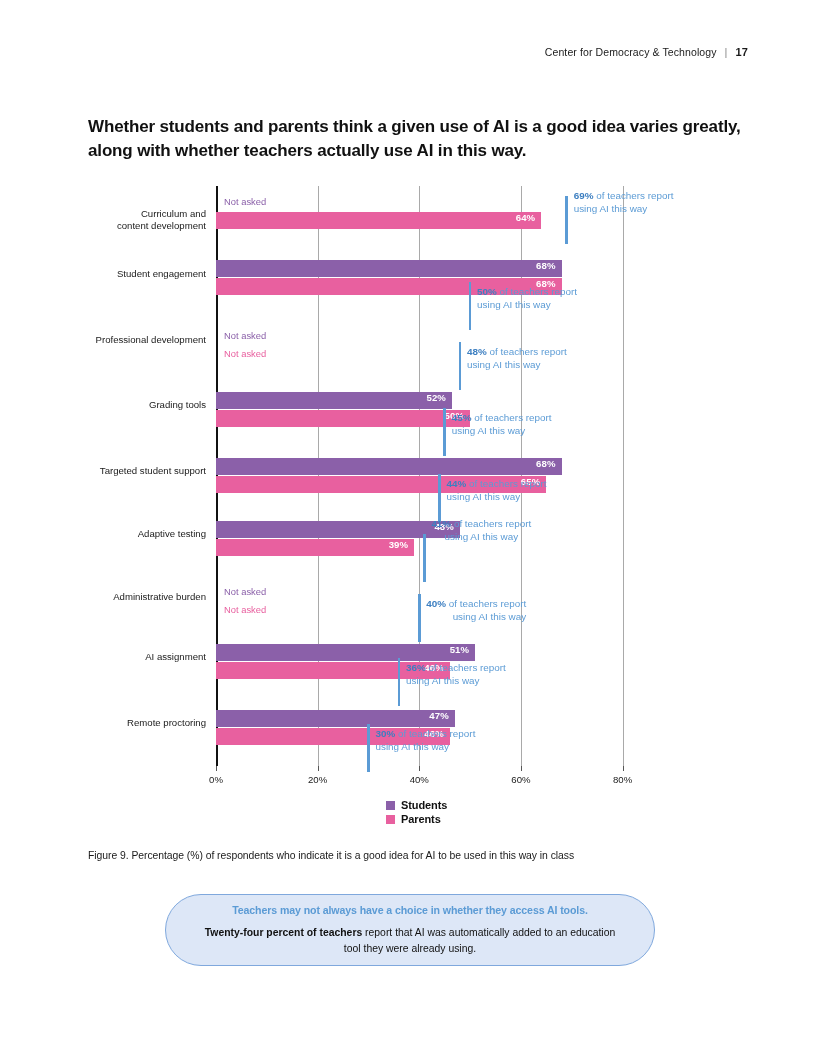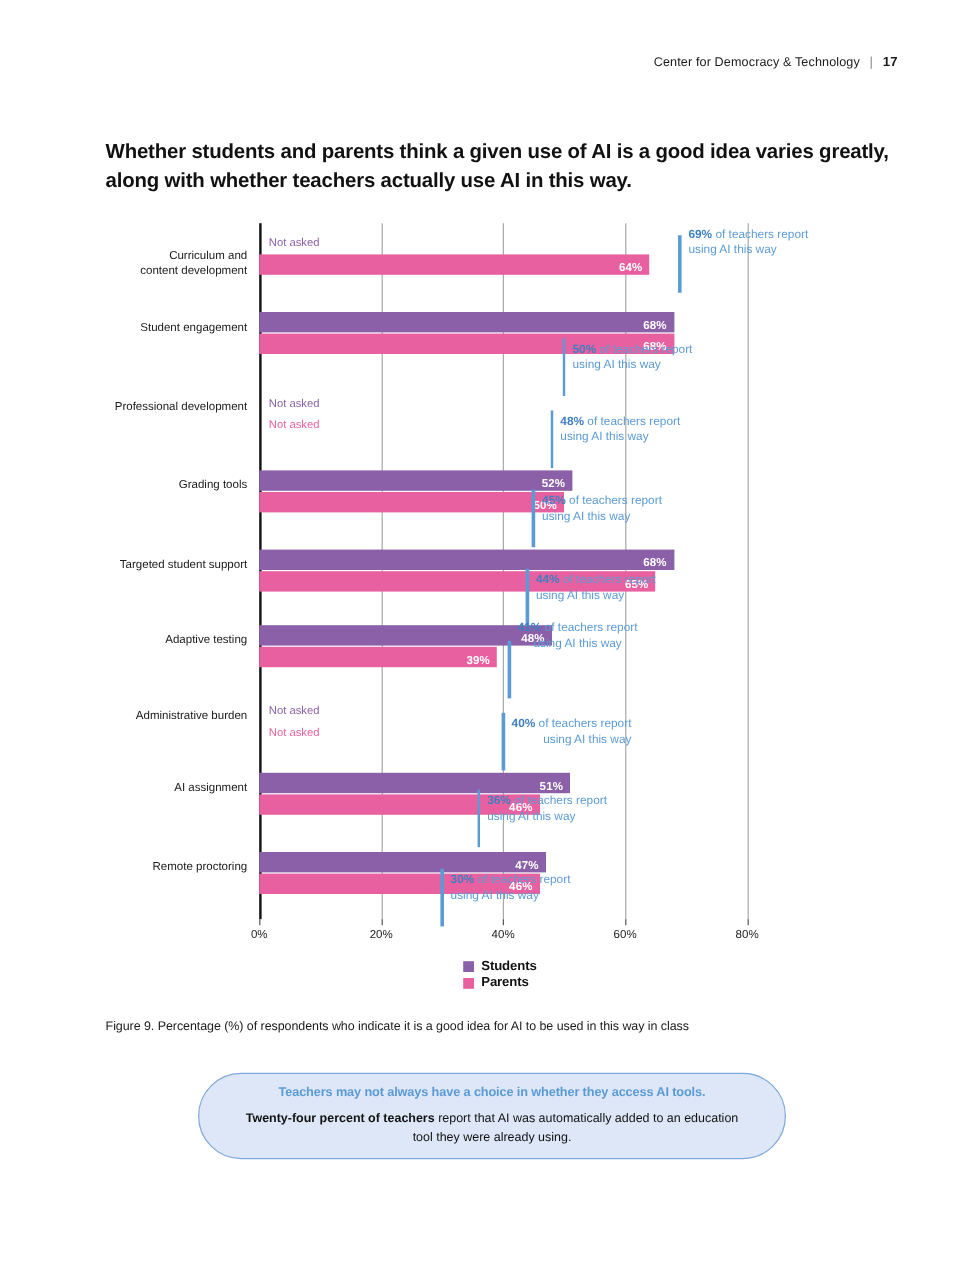--- a/index.html
+++ b/index.html
@@ -31,21 +31,21 @@
   .plot{position:absolute;left:128px;top:0;width:432px;height:580px;}
   .axis-line{position:absolute;left:0;top:0;width:1.6px;height:580px;background:#111;}
   .gridline{position:absolute;top:0;width:1px;height:580px;background:#a9a9a9;}
 
   .cat-label{
     position:absolute;right:100%;margin-right:10px;
     text-align:right;width:220px;font-size:9.6px;line-height:1.22;
     color:#1a1a1a;white-space:pre-line;
   }
 
-  .bar{position:absolute;height:17px;display:flex;align-items:flex-end;justify-content:flex-end;}
+  .bar{position:absolute;height:17px;display:flex;align-items:flex-start;justify-content:flex-end;}
   .bar.students{background:#8b60a9;}
   .bar.parents{background:#e8609f;}
   .bar .val{
     color:#ffffff;font-size:9.6px;font-weight:bold;
     padding-right:6px;white-space:nowrap;letter-spacing:.1px;
   }
 
   .notasked{
     position:absolute;font-size:9.4px;line-height:1;white-space:nowrap;
     padding-left:8px;
@@ -137,21 +137,21 @@
         <div class="bar students" style="top: 74px; left: 0px; width: 345.6px;">
           <span class="val">68%</span>
         </div>
         <div class="bar parents" style="top: 92px; left: 0px; width: 345.6px;">
           <span class="val">68%</span>
         </div>
         <div class="cat-label" style="top: 148px;">Professional development</div>
         <div class="notasked students" style="top: 145px; left: 0px;">Not asked</div>
         <div class="notasked parents" style="top: 163px; left: 0px;">Not asked</div>
         <div class="cat-label" style="top: 213px;">Grading tools</div>
-        <div class="bar students" style="top: 206px; left: 0px; width: 261px;">
+        <div class="bar students" style="top: 206px; left: 0px; width: 236px;">
           <span class="val">52%</span>
         </div>
         <div class="bar parents" style="top: 224px; left: 0px; width: 254.118px;">
           <span class="val">50%</span>
         </div>
         <div class="cat-label" style="top: 279px;">Targeted student support</div>
         <div class="bar students" style="top: 272px; left: 0px; width: 345.6px;">
           <span class="val">68%</span>
         </div>
         <div class="bar parents" style="top: 290px; left: 0px; width: 330.353px;">

